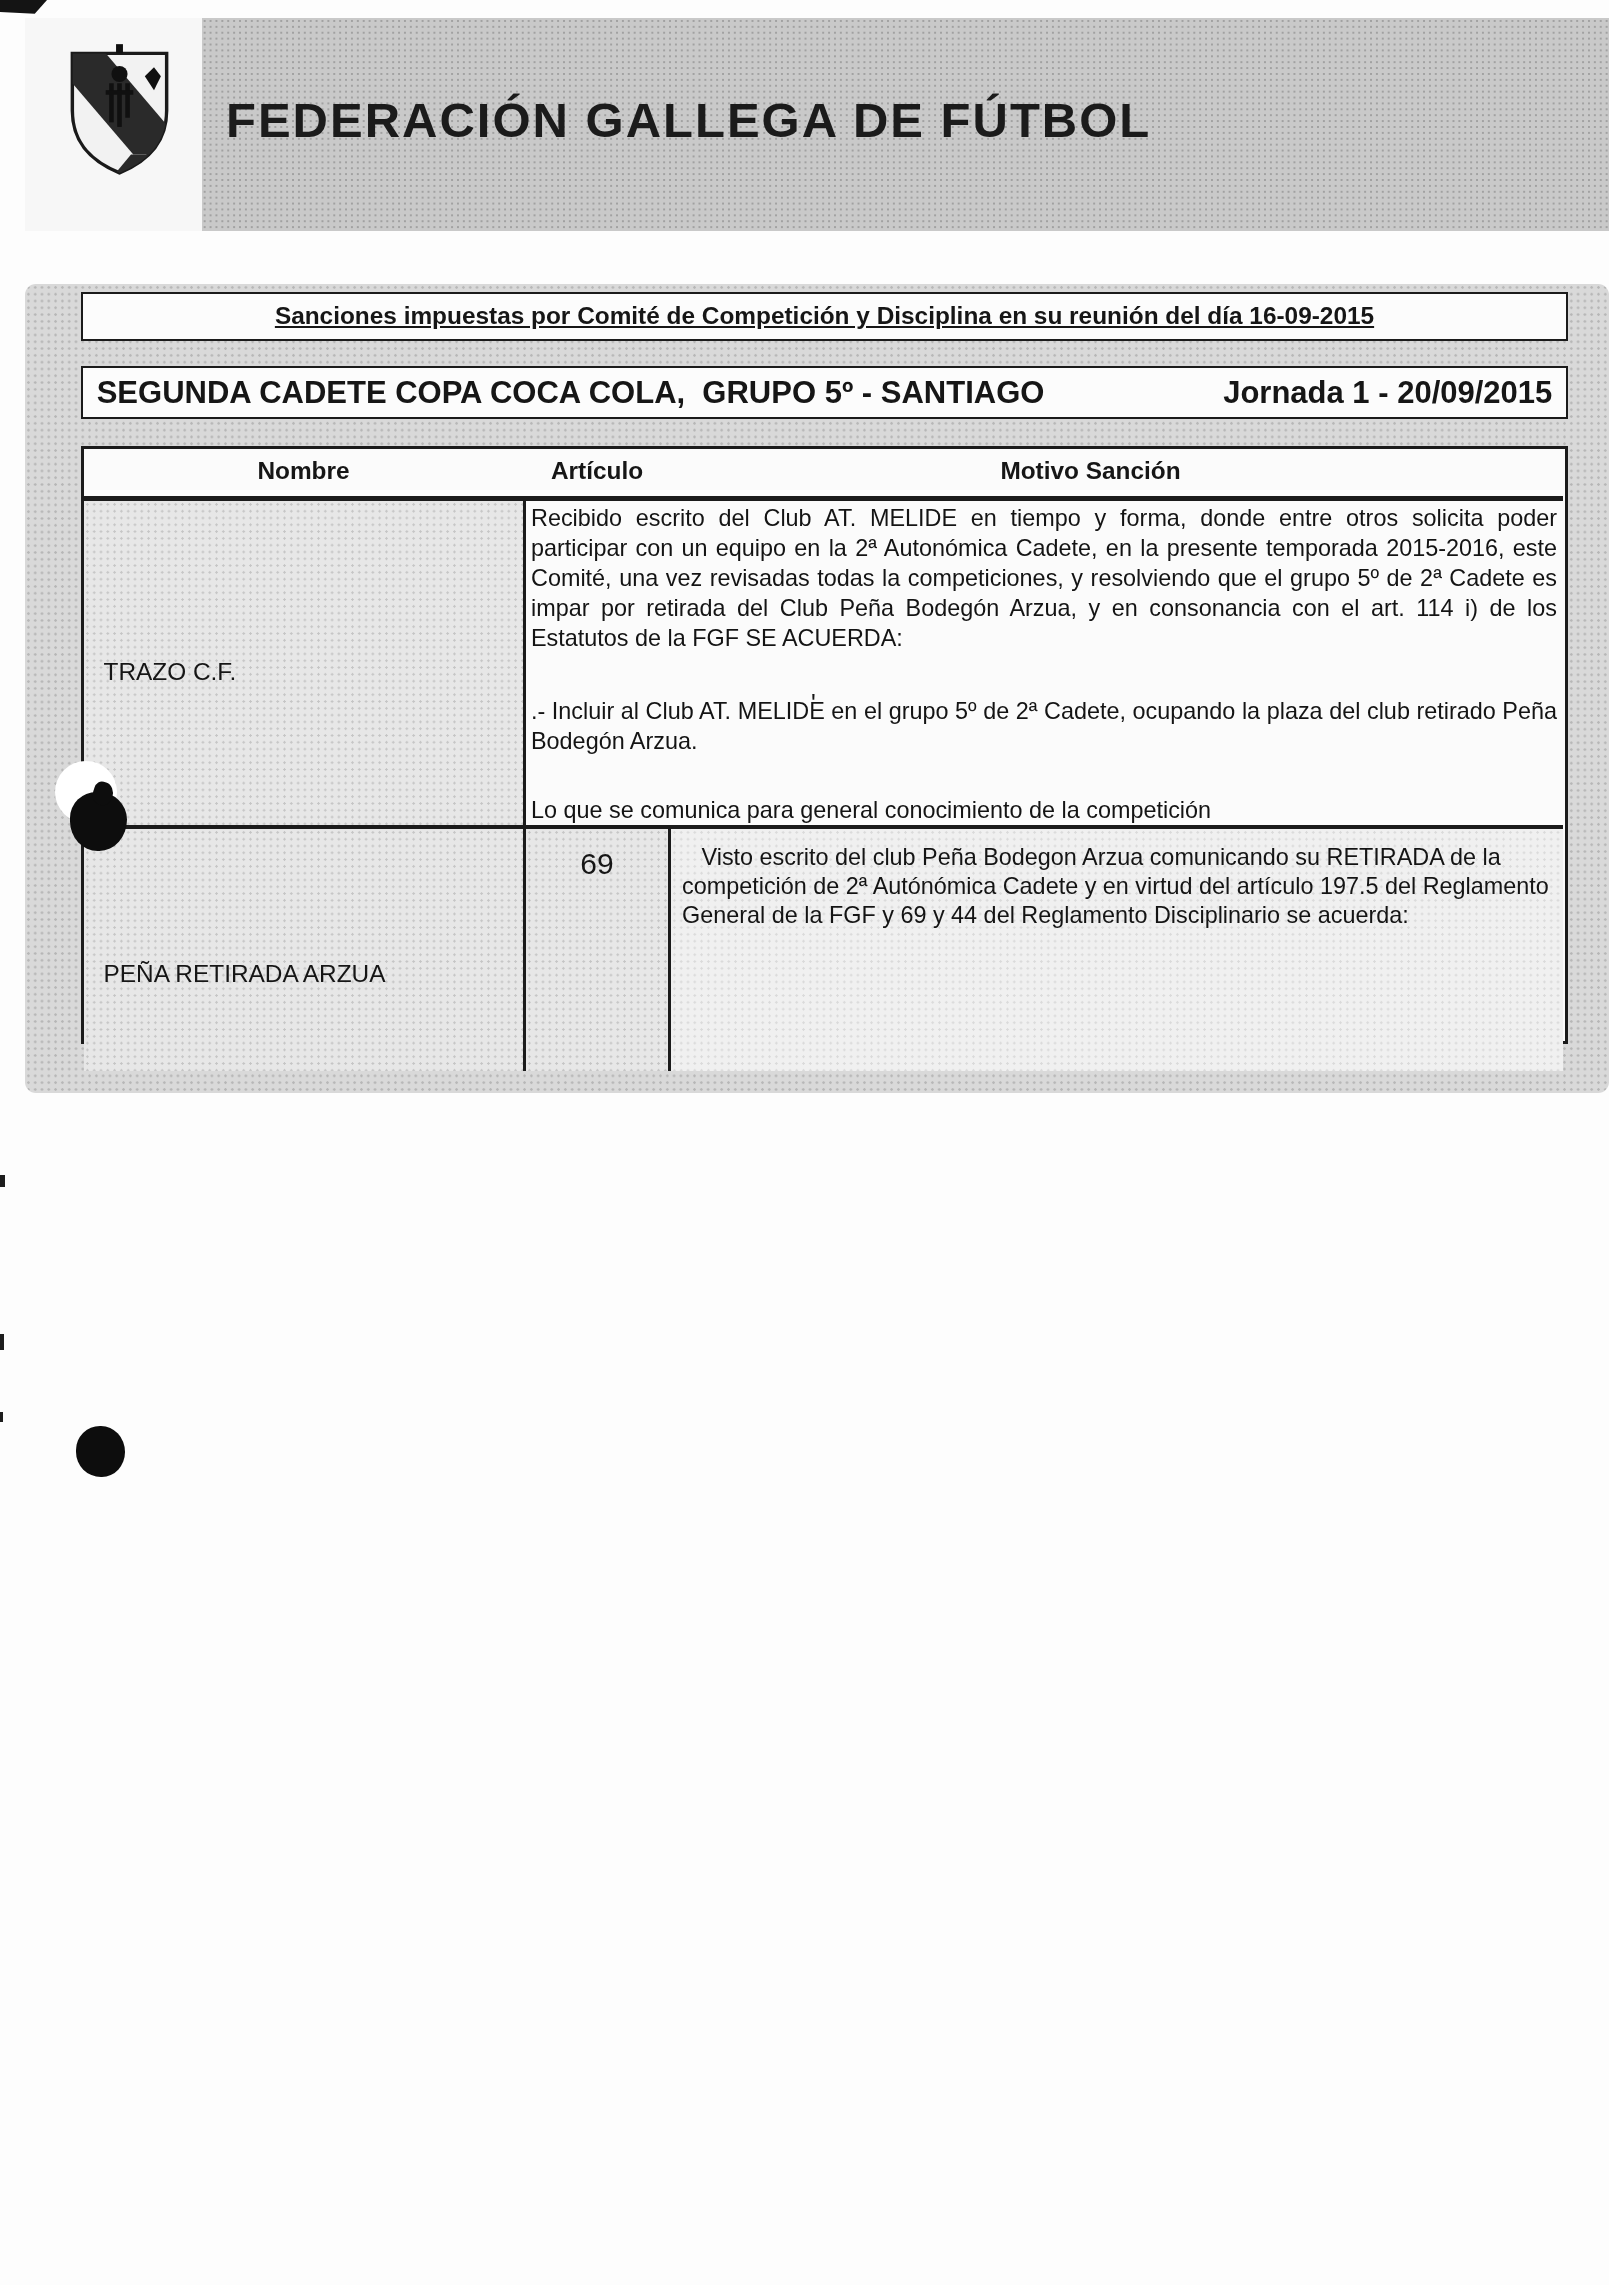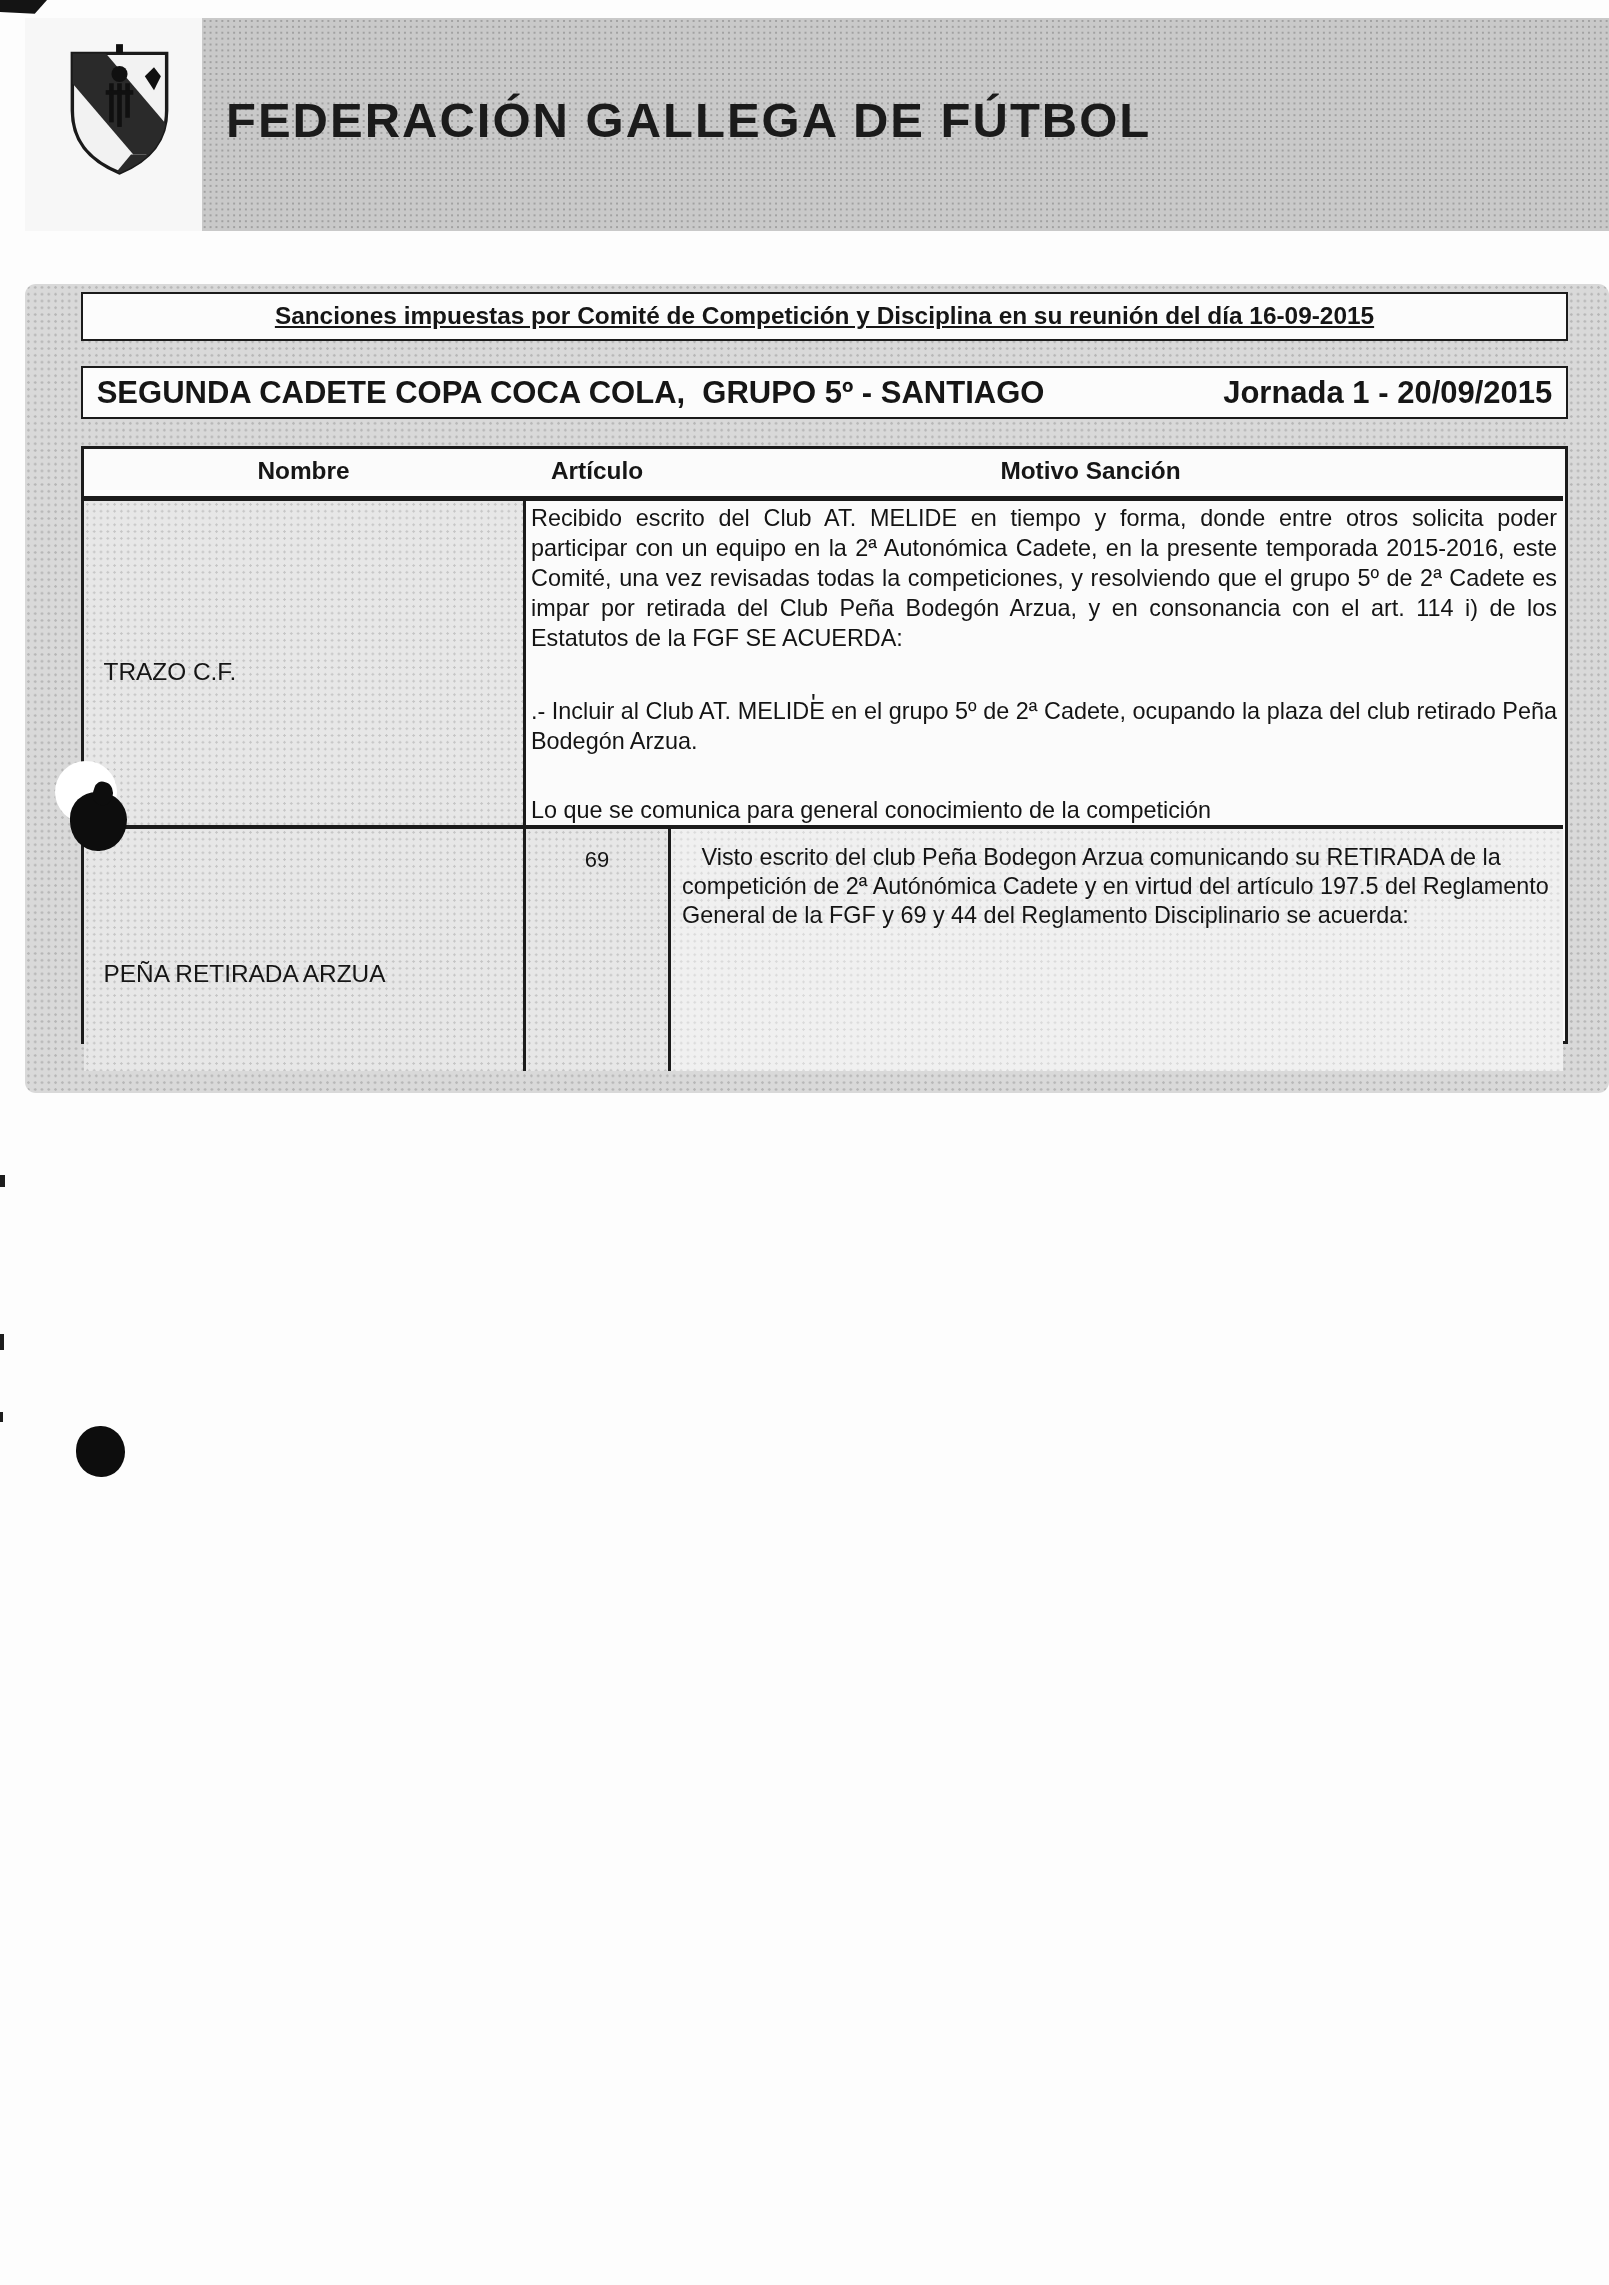--- a/index.html
+++ b/index.html
@@ -56,21 +56,21 @@
   }
   .sanctions-table .abs { position:absolute; }
   .th-label { top:7.8px; font-size:24.4px; font-weight:bold; text-align:center; }
   .head-rule { left:0; top:47px; width:1479px; height:4.9px; background:#1b1b1b; }
   .row-divider { left:0; top:376px; width:1479px; height:3.9px; background:#1b1b1b; }
   .vline { width:2.9px; background:#1b1b1b; }
   .cell-text { font-size:23.4px; line-height:30px; color:#141414; }
   .cell-text p { margin:0; }
   .just { text-align:justify; }
   .club-name { font-size:24.4px; white-space:nowrap; }
-  .art-num { font-size:22px; text-align:center; }
+  .art-num { font-size:30px; text-align:center; }
   
   .corner-mark {
     position:absolute; left:0; top:0; width:47px; height:13.7px; background:#141414;
     clip-path:polygon(0 0, 100% 0, 74% 100%, 0 88%);
   }
   .ink-halo { position:absolute; left:55px; top:761px; width:62px; height:62px; border-radius:50%; background:#ffffff; }
   .ink-blob-1 {
     position:absolute; left:70px; top:792px; width:57px; height:59px;
     background:#0d0d0d; border-radius:48% 52% 50% 50% / 45% 48% 55% 52%;
   }

